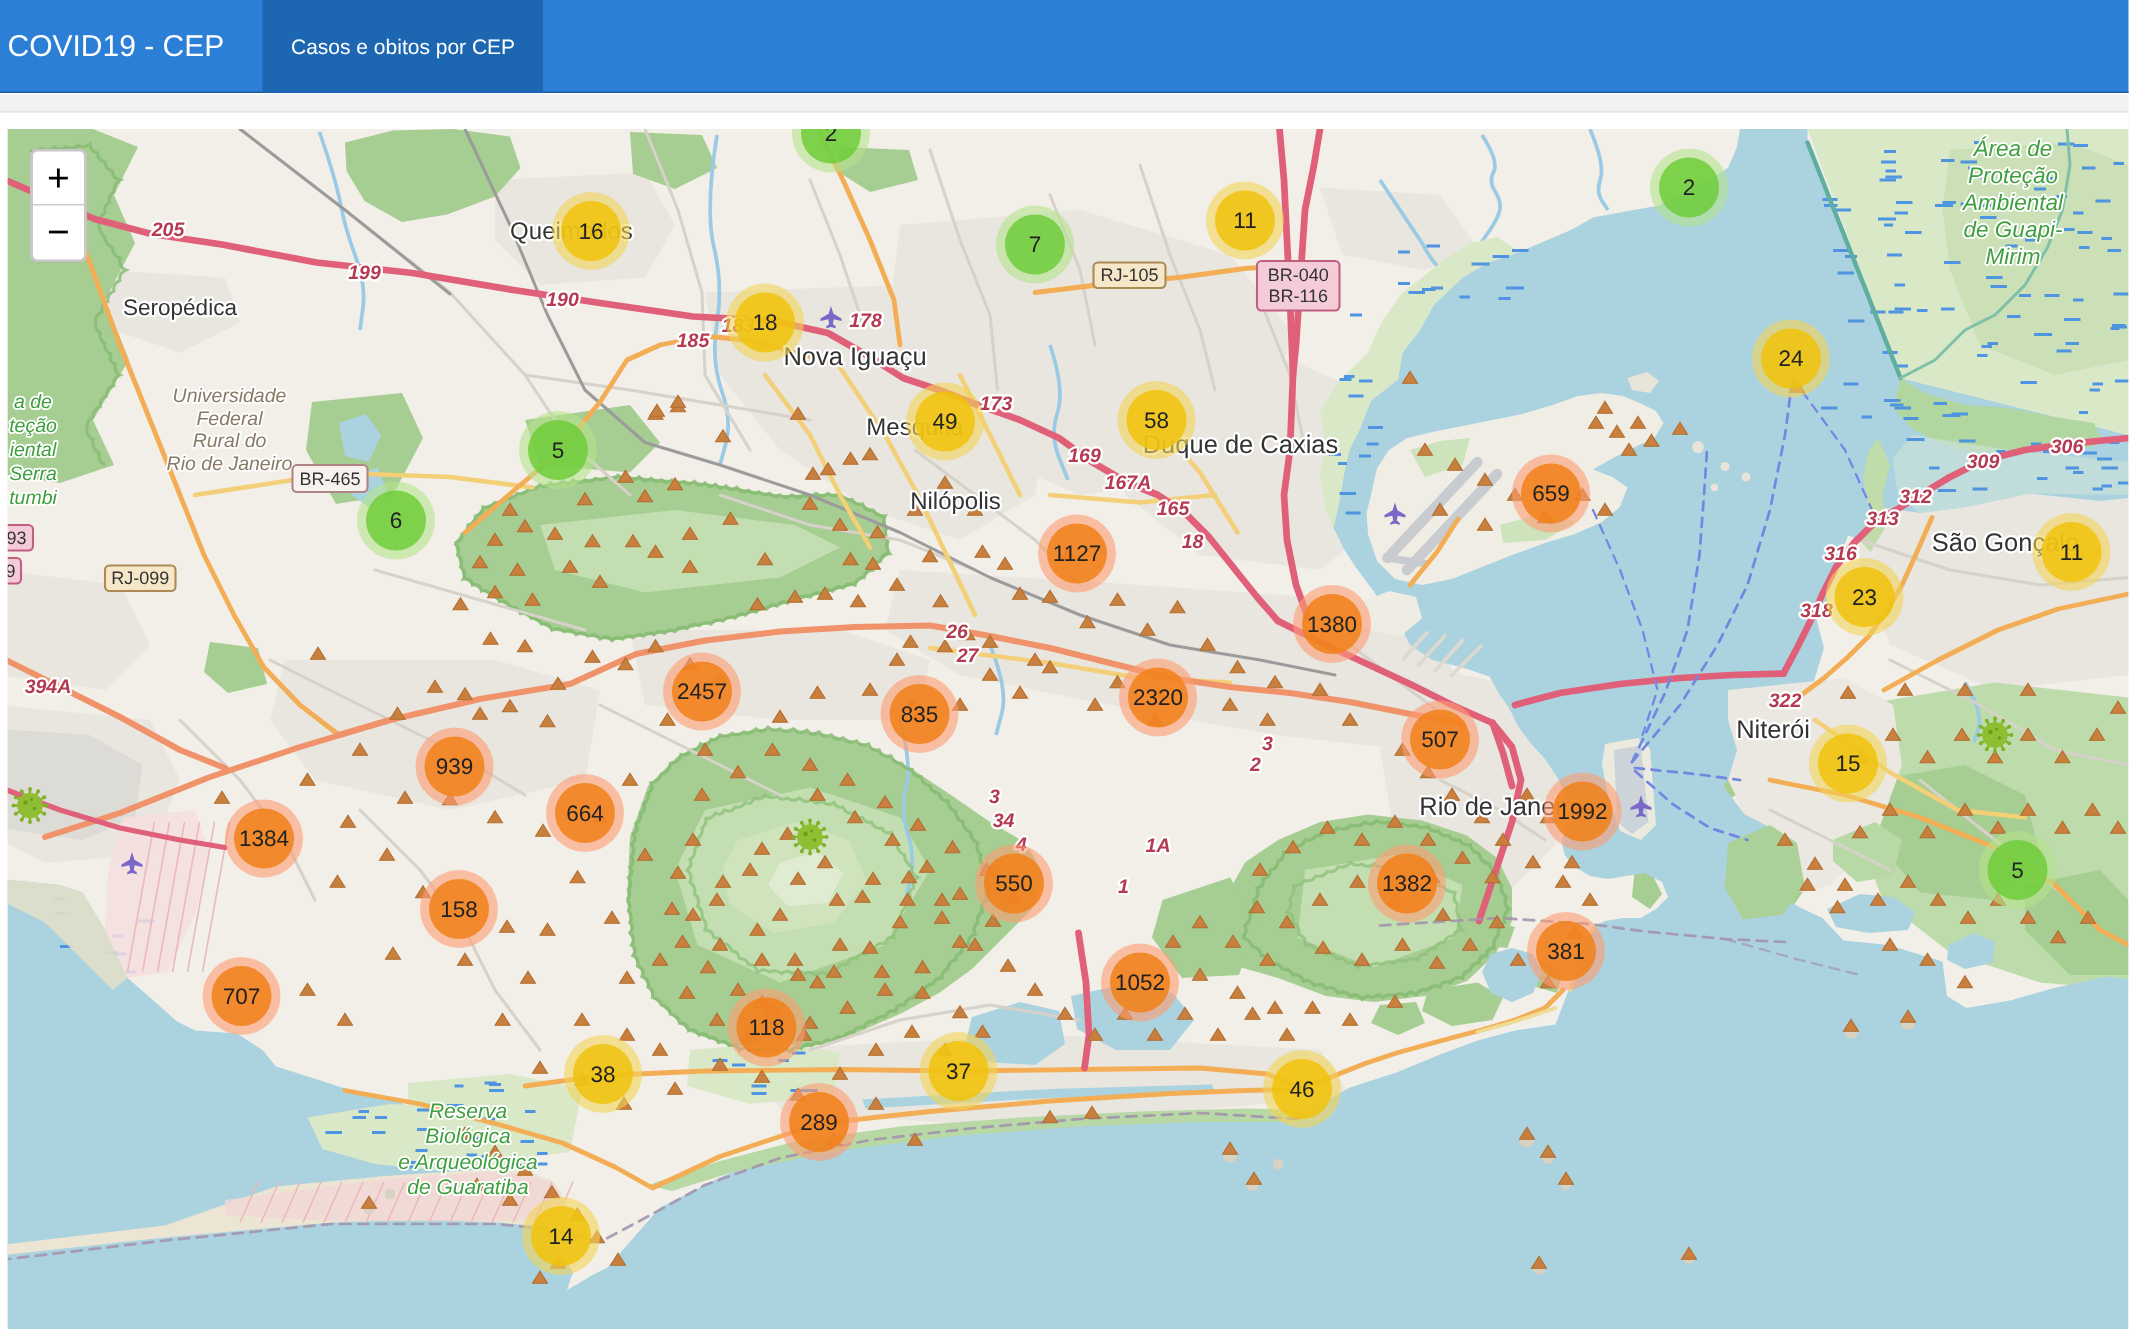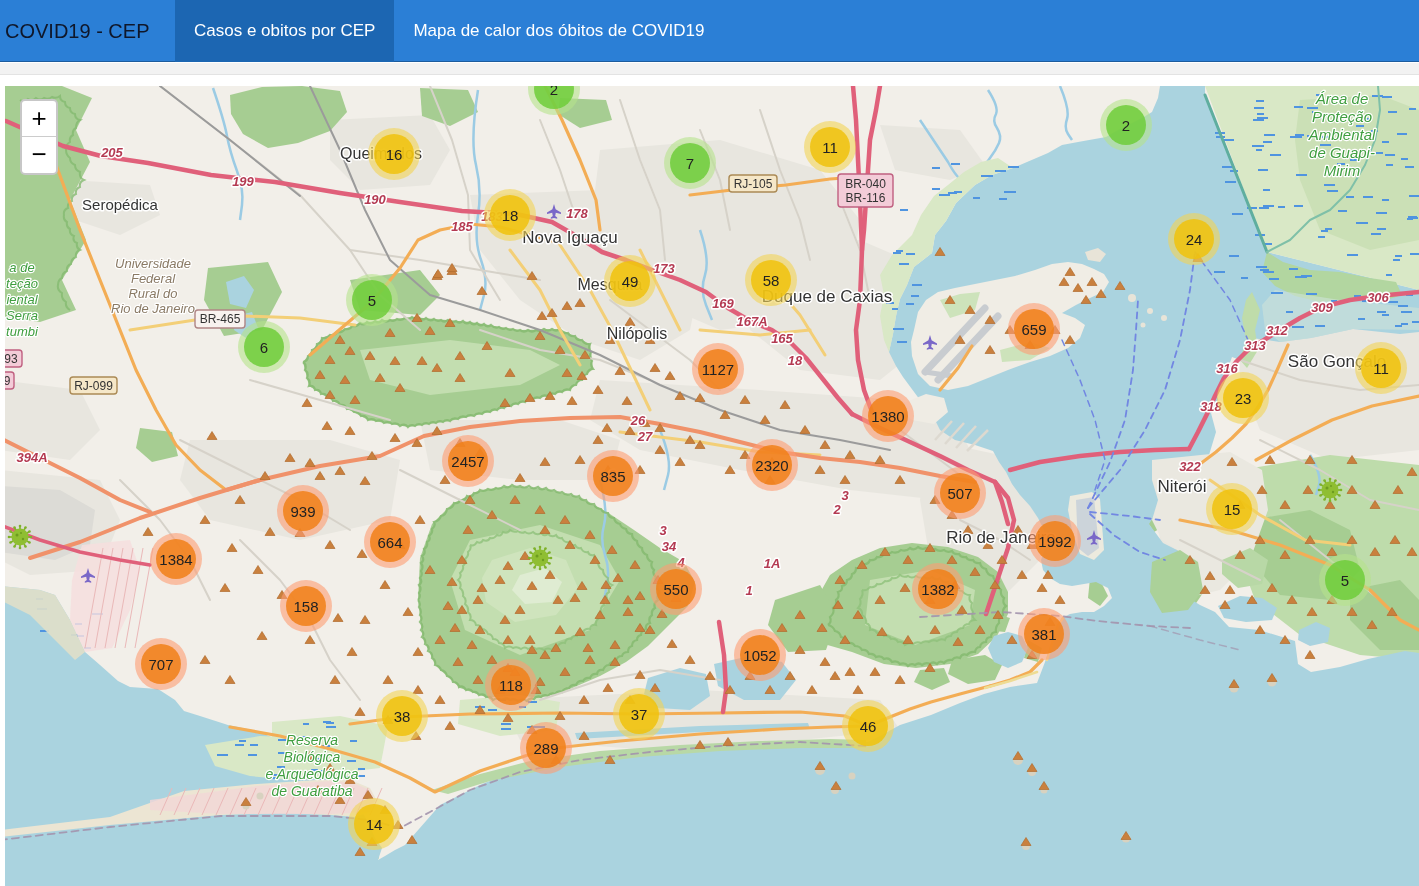--- a/index.html
+++ b/index.html
@@ -1,39 +1,38 @@
 <!DOCTYPE html>
 <html><head>
 <meta charset="utf-8">
 <style>
 *{margin:0;padding:0;box-sizing:border-box}
 html,body{width:1419px;height:886px;overflow:hidden;background:#fff;font-family:"Liberation Sans",sans-serif}
 .navbar{position:absolute;left:0;top:0;width:1419px;height:62px;background:#2b7fd6;border-bottom:1px solid #1c5c9e}
-.brand{position:absolute;left:5px;top:0;height:62px;line-height:62px;color:#0f172a;font-size:20px}
+.brand{position:absolute;left:5px;top:0;height:62px;line-height:62px;color:#ffffff;font-size:20px}
 .tabs{position:absolute;left:175px;top:0;height:62px}
-.tab{float:left;height:62px;line-height:62px;padding:0 19px;color:#fff;font-size:17px}
+.tab{float:left;height:62px;line-height:62px;padding:0 19px;color:#fff;font-size:14px}
 .tab.active{background:#1c66b2}
 .strip{position:absolute;left:0;top:63px;width:1419px;height:12px;background:#f2f2f2;border-bottom:1px solid #e3e3e3}
 #map{position:absolute;left:5px;top:86px;width:1414px;height:800px;overflow:hidden;background:#f2efe9}
 .cl{position:absolute;width:52px;height:52px;margin-left:-26px;margin-top:-26px;border-radius:50%;display:flex;align-items:center;justify-content:center}
 .cl span{width:40px;height:40px;border-radius:50%;display:flex;align-items:center;justify-content:center;font-size:15px;color:#222}
 .cl.o{background:rgba(253,156,115,.6)}.cl.o span{background:rgba(241,128,23,.85)}
 .cl.y{background:rgba(241,211,87,.6)}.cl.y span{background:rgba(240,194,12,.85)}
 .cl.g{background:rgba(181,226,140,.6)}.cl.g span{background:rgba(110,204,57,.85)}
 .zoomctl{position:absolute;left:15px;top:13px;width:38px;background:#fff;border:2px solid rgba(0,0,0,.22);border-radius:5px;z-index:50}
 .zoomctl div{width:34px;height:36px;text-align:center;line-height:34px;font-size:26px;color:#000}
 .zoomctl div:first-child{border-bottom:1px solid #ccc}
 </style>
 </head>
 <body>
 <div class="navbar">
  <div class="brand">COVID19 - CEP</div>
  <div class="tabs">
   <div class="tab active">Casos e obitos por CEP</div>
-  <div class="tab">Mapa de calor dos óbitos de COVID19</div>
  </div>
 </div>
 <div class="strip"></div>
 <div id="map">
 <svg width="1414" height="800" viewBox="0 0 1414 800">
 <g transform="translate(-5,-86)">
 <rect x="5" y="86" width="1414" height="800" fill="#f2efe9"></rect>
 <polygon points="330,120 430,115 450,150 430,185 360,190 330,160" fill="#e8e6df"></polygon>
 <polygon points="470,195 600,190 680,230 700,280 690,330 640,360 580,340 520,300 480,250" fill="#e8e6df"></polygon>
 <polygon points="740,250 860,240 930,270 950,300 930,340 880,380 800,370 750,330" fill="#e8e6df"></polygon>

